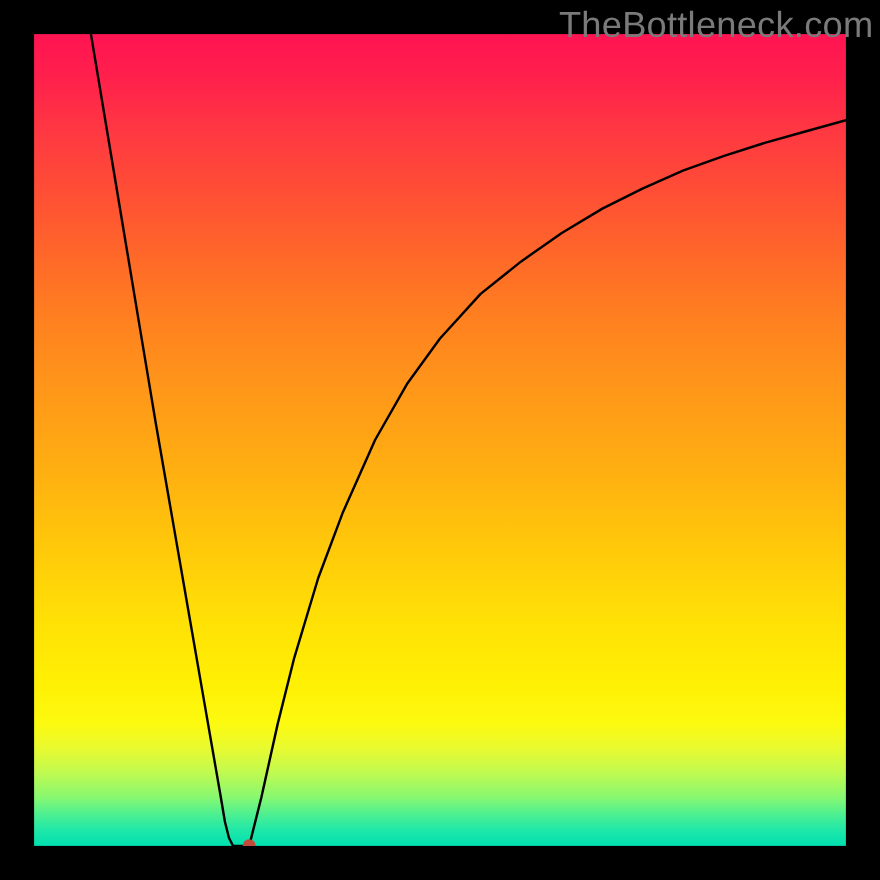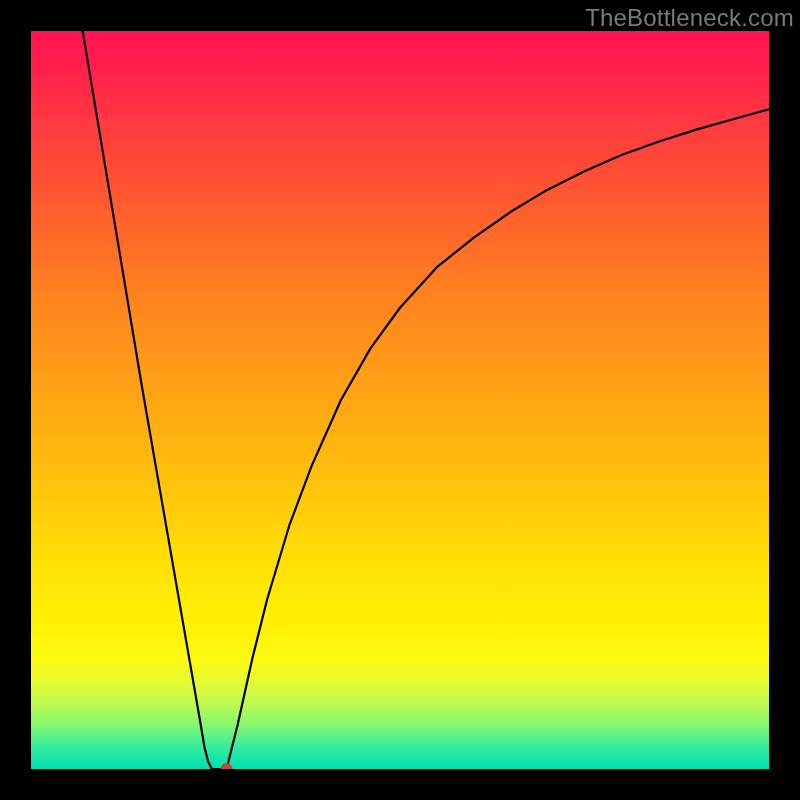--- a/index.html
+++ b/index.html
@@ -57,21 +57,21 @@
   }
 
   .dot {
     fill: #c14a3a;
   }
 
   .watermark {
     position: absolute;
     top: 4px;
     right: 6px;
-    font-size: 24px;
+    font-size: 33px;
     font-weight: 500;
     color: #7a7a7a;
     letter-spacing: 0.2px;
     z-index: 10;
   }
 </style>
 </head>
 <body>
 
 <div class="watermark">TheBottleneck.com</div>

